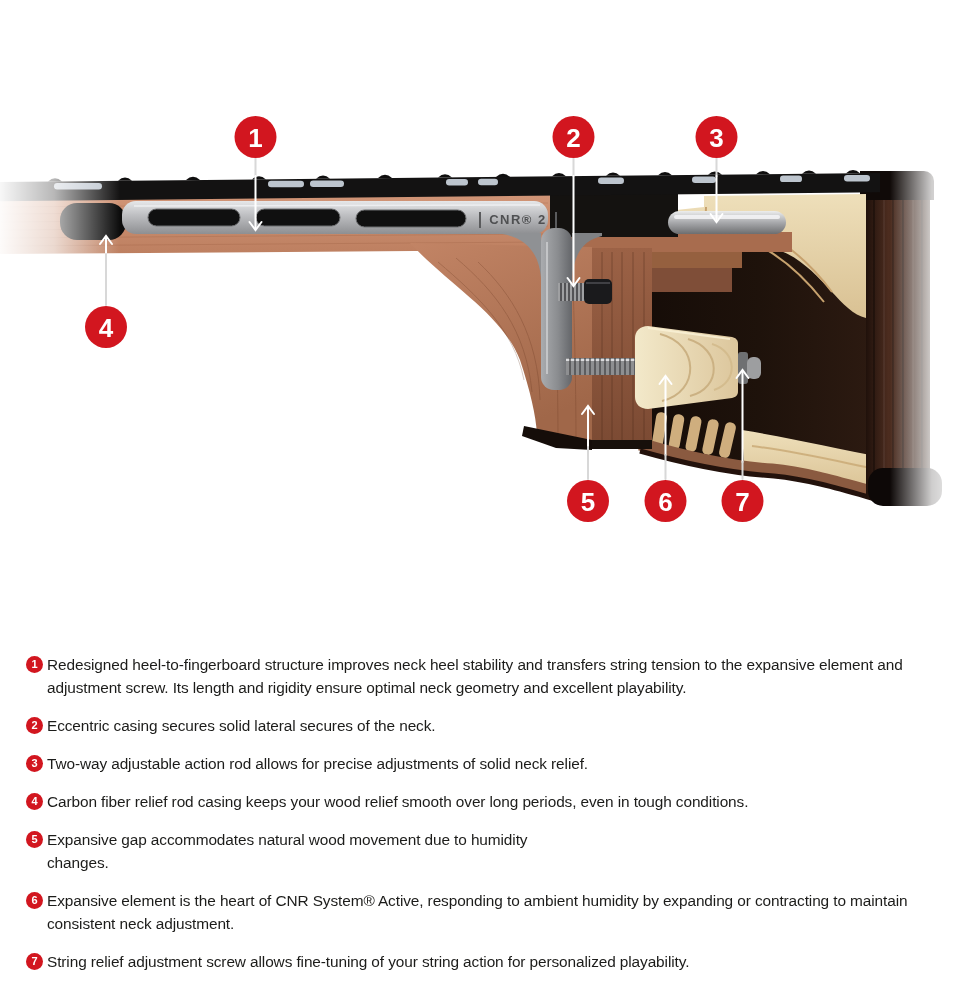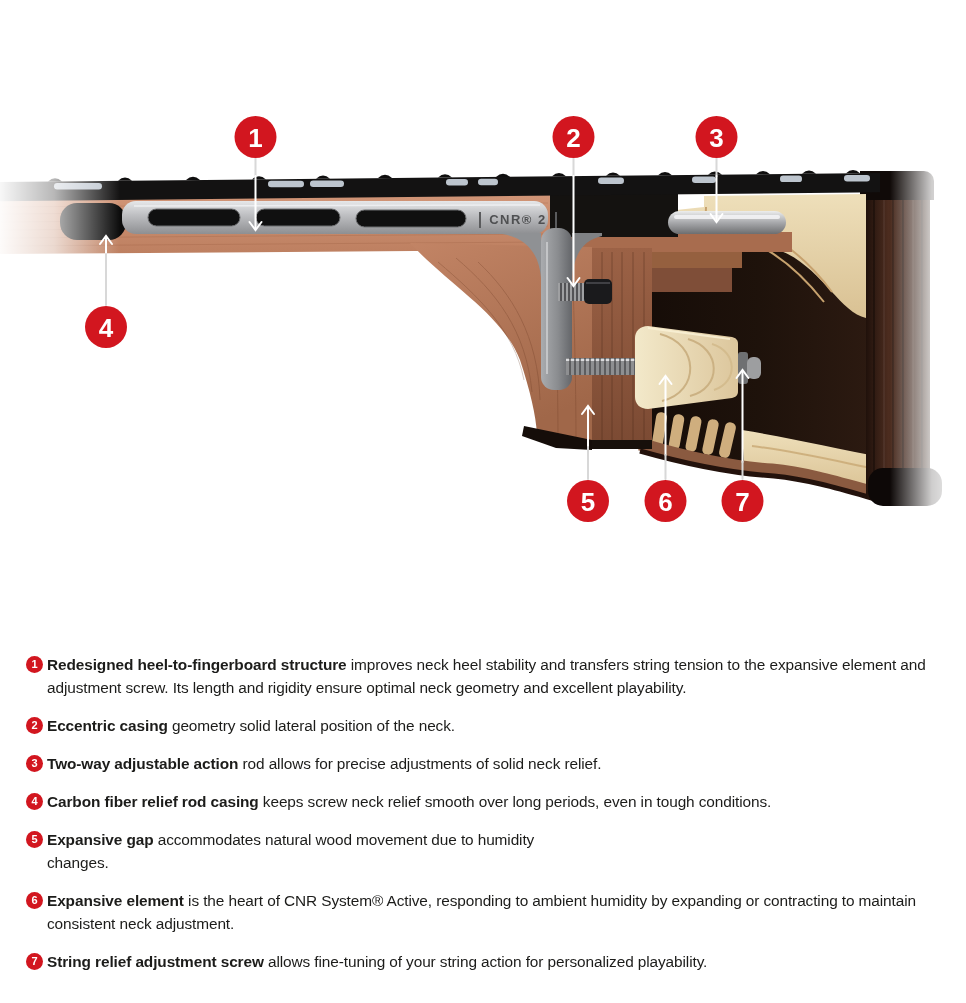--- a/index.html
+++ b/index.html
@@ -9,21 +9,21 @@
   .stage { position:relative; width:966px; height:1003px; background:#fff; overflow:hidden; margin:0 auto; }
   .figure-svg { position:absolute; left:0; top:0; }
 
   .legend { position:absolute; left:26px; right:22px; top:653px; }
   .legend-item { position:relative; padding-left:21px; margin-bottom:15px;
                  font-size:15.4px; line-height:23px; letter-spacing:-0.1px; }
   .legend-bullet { position:absolute; left:0; top:3px; width:17px; height:17px;
                    border-radius:50%; background:var(--accent); color:#fff;
                    font-size:11px; font-weight:700; display:flex;
                    align-items:center; justify-content:center; }
-  .legend-lead { font-weight:700; }
+  .legend-lead { font-weight:400; }
   .legend-text { white-space:pre-line; }
 
   svg text.callout-num { font-family:"Liberation Sans", sans-serif; font-weight:700;
                          font-size:26px; fill:#ffffff; text-anchor:middle; }
   svg text.stamp { font-family:"Liberation Sans", sans-serif; font-weight:600;
                    font-size:13px; fill:#4f5052; letter-spacing:1.5px; text-anchor:middle; }
 </style>
 </head>
 <body>
 
@@ -339,31 +339,31 @@
 
   <div class="legend">
     <div class="legend-item">
       <span class="legend-bullet">1</span>
       <span class="legend-lead">Redesigned heel-to-fingerboard structure</span>
       <span class="legend-text">improves neck heel stability and transfers string tension to the expansive element and adjustment screw. Its length and rigidity ensure optimal neck geometry and excellent playability.</span>
     </div>
     <div class="legend-item">
       <span class="legend-bullet">2</span>
       <span class="legend-lead">Eccentric casing</span>
-      <span class="legend-text">geometry solid lateral position of the neck.</span>
+      <span class="legend-text">secures solid lateral secures of the neck.</span>
     </div>
     <div class="legend-item">
       <span class="legend-bullet">3</span>
       <span class="legend-lead">Two-way adjustable action</span>
       <span class="legend-text">rod allows for precise adjustments of solid neck relief.</span>
     </div>
     <div class="legend-item">
       <span class="legend-bullet">4</span>
       <span class="legend-lead">Carbon fiber relief rod casing</span>
-      <span class="legend-text">keeps screw neck relief smooth over long periods, even in tough conditions.</span>
+      <span class="legend-text">keeps your wood relief smooth over long periods, even in tough conditions.</span>
     </div>
     <div class="legend-item">
       <span class="legend-bullet">5</span>
       <span class="legend-lead">Expansive gap</span>
       <span class="legend-text">accommodates natural wood movement due to humidity
 changes.</span>
     </div>
     <div class="legend-item">
       <span class="legend-bullet">6</span>
       <span class="legend-lead">Expansive element</span>

